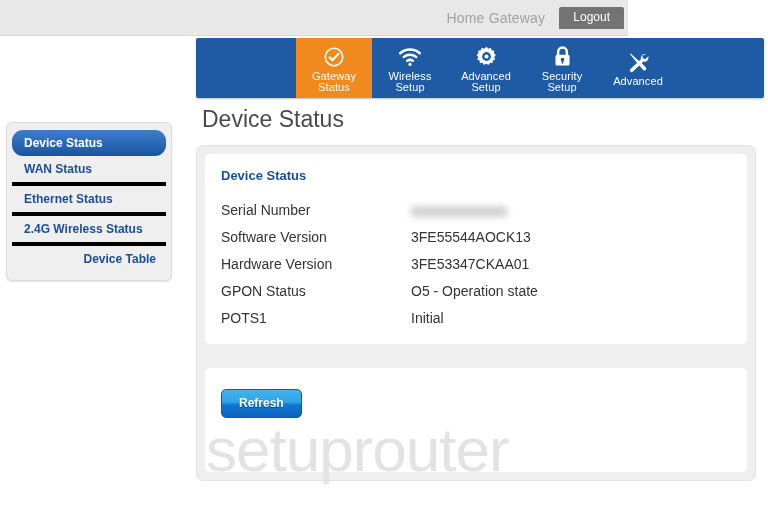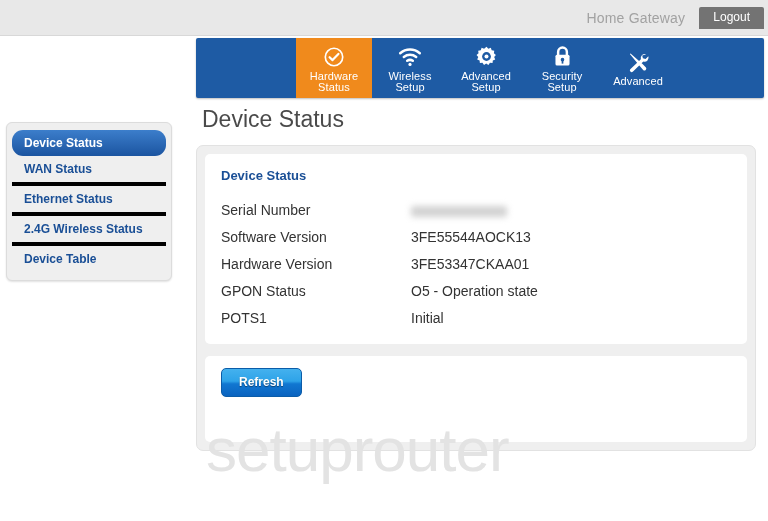--- a/index.html
+++ b/index.html
@@ -12,21 +12,21 @@
     background: #ffffff;
     font-family: "Liberation Sans", sans-serif;
     overflow: hidden;
     position: relative;
   }
 
   
   .topbar {
     position: absolute;
     left: 0; top: 0;
-    width: 768px; height: 36px;
+    width: 628px; height: 36px;
     background: #e8e8e8;
     border-bottom: 1px solid #d8d8d8;
     box-sizing: border-box;
   }
   .topbar-inner {
     position: absolute;
     right: 0; top: 0;
     height: 36px;
     display: flex;
     align-items: center;
@@ -99,21 +99,21 @@
   }
   .side-item {
     font-size: 12px;
     font-weight: bold;
     color: #1a4f96;
     padding: 6px 10px 6px 12px;
     border-bottom: 4px solid #000000;
     cursor: pointer;
     margin: 0 5px;
   }
-  .side-item:last-child { border-bottom: none; }
+  .side-item:last-child { border-bottom: none; text-align: right; }
   .side-item.active {
     background: #1f5fb0;
     background: linear-gradient(#3c7ecb, #1b54a0);
     color: #ffffff;
     border-radius: 11px;
     border-bottom: none;
     padding-left: 12px;
   }
 
   
@@ -136,23 +136,23 @@
     padding: 8px;
     box-sizing: border-box;
     width: 560px;
   }
   .panel-white {
     background: #ffffff;
     border-radius: 5px;
     padding: 14px 16px 12px 16px;
   }
   .panel-white.second {
-    margin-top: 12px;
+    margin-top: 24px;
     height: 62px;
-    padding: 12px 16px;
+    padding: 21px 16px;
     position: relative;
   }
   .section-heading {
     font-size: 13px;
     font-weight: bold;
     color: #1a4f96;
     margin-bottom: 14px;
   }
   table.status { border-collapse: collapse; width: 100%; }
   table.status td {
@@ -213,21 +213,21 @@
 <div class="navbar">
   <div class="nav-spacer"></div>
 
   <div class="nav-item active">
     <span class="nav-icon">
       <svg width="22" height="22" viewBox="0 0 24 24">
         <circle cx="12" cy="12" r="9.5" fill="none" stroke="#ffffff" stroke-width="1.8"></circle>
         <path d="M7.2 12.3 L10.4 15.4 L16.8 8.6" fill="none" stroke="#ffffff" stroke-width="2.4" stroke-linecap="round" stroke-linejoin="round"></path>
       </svg>
     </span>
-    <span class="nav-label">Hardware</span>
+    <span class="nav-label">Gateway</span>
     <span class="nav-label">Status</span>
   </div>
 
   <div class="nav-item">
     <span class="nav-icon">
       <svg width="24" height="20" viewBox="0 0 24 20">
         <path d="M2.2 6.2 A15 15 0 0 1 21.8 6.2" fill="none" stroke="#ffffff" stroke-width="2.5" stroke-linecap="round"></path>
         <path d="M5.8 10 A10 10 0 0 1 18.2 10" fill="none" stroke="#ffffff" stroke-width="2.5" stroke-linecap="round"></path>
         <path d="M9.2 13.8 A5 5 0 0 1 14.8 13.8" fill="none" stroke="#ffffff" stroke-width="2.5" stroke-linecap="round"></path>
         <circle cx="12" cy="17.4" r="1.6" fill="#ffffff"></circle>

